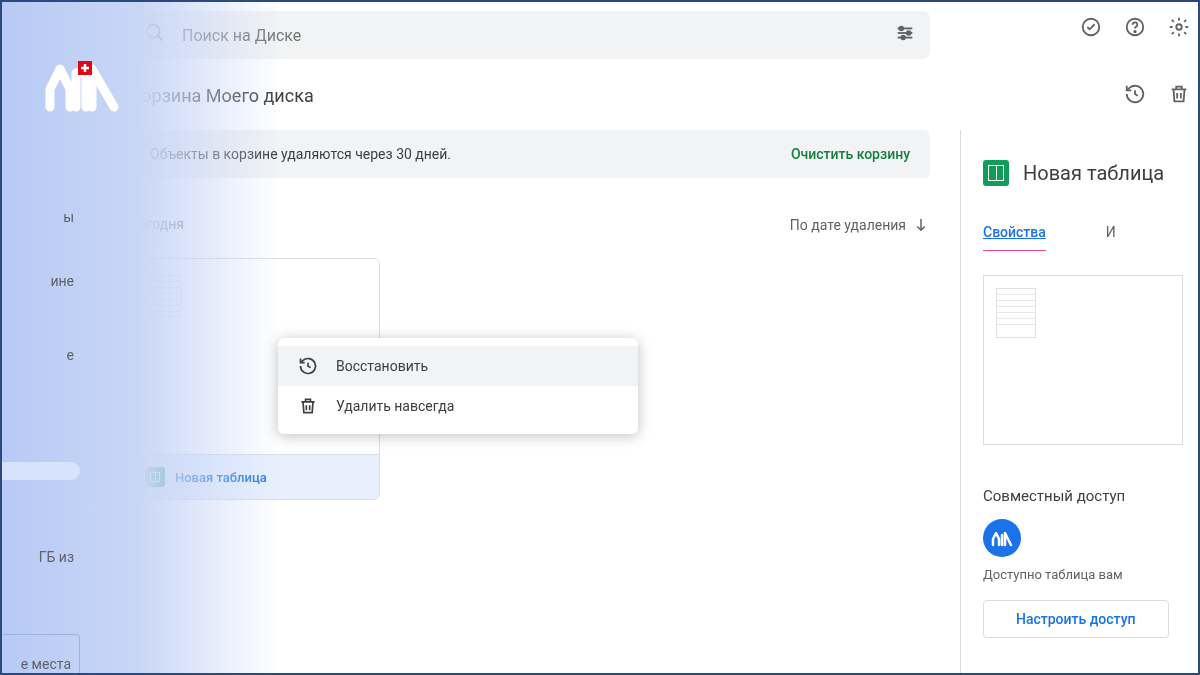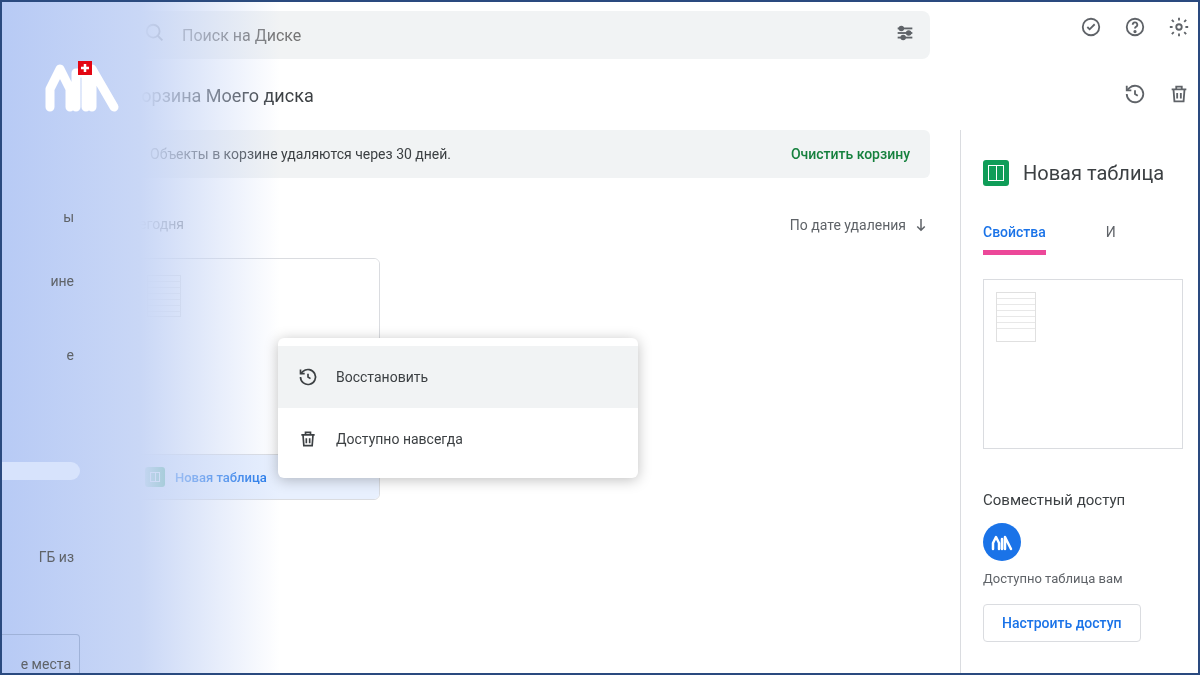--- a/index.html
+++ b/index.html
@@ -143,41 +143,41 @@
   top: 338px; left: 278px;
   width: 360px;
   background: #fff;
   border-radius: 6px;
   box-shadow: 0 2px 14px rgba(0,0,0,0.25);
   padding: 8px 0;
   z-index: 10;
 }
 .menu-item {
   display: flex; align-items: center;
-  padding: 21px 20px;
+  padding: 10px 20px;
   font-size: 14px; color: #3c4043;
   gap: 18px;
 }
 .menu-item.highlight { background: #f1f3f4; }
 
 
 .details-panel {
   position: absolute;
   top: 130px; right: 0; bottom: 0;
   width: 240px;
   border-left: 1px solid #dadce0;
   background: #fff;
   padding-left: 22px;
   z-index: 2;
 }
 .details-header { display: flex; align-items: center; gap: 14px; margin-top: 30px; }
 .details-header .title { font-size: 20px; color: #3c4043; }
 
 .tabs { display: flex; gap: 60px; margin-top: 38px; color: #5f6368; font-size: 14px; }
-.tab.active { color: #1a73e8; font-weight: 500; border-bottom: 5px solid #ec4899; padding-bottom: 10px; }
+.tab.active { color: #1a73e8; font-weight: 500; border-bottom: 1px solid #ec4899; padding-bottom: 10px; text-decoration: underline; }
 .tab.inactive { padding-bottom: 10px; }
 
 .preview-box {
   margin-top: 24px;
   width: 200px;
   border: 1px solid #dadce0;
   height: 170px;
   background: #fff;
   padding: 12px;
 }
@@ -190,21 +190,21 @@
   display: flex; align-items: center; justify-content: center;
   color: #fff; font-weight: 900;
   margin-bottom: 10px;
 }
 .share-sub { font-size: 13px; color: #5f6368; margin-bottom: 18px; }
 .share-btn {
   border: 1px solid #dadce0;
   background: #fff;
   color: #1a73e8;
   font-size: 14px;
-  padding: 10px 18px;
+  padding: 10px 32px;
   border-radius: 4px;
   font-weight: 500;
 }
 
 
 .left-hints {
   position: absolute;
   left: 0; top: 200px;
   width: 80px;
   z-index: 6;
@@ -338,21 +338,21 @@
         <path d="M 3 12 a 9 9 0 1 0 3 -6.7 L 3 8"></path>
         <polyline points="3,3 3,8 8,8"></polyline>
         <path d="M12 8 v4 l3 2"></path>
       </svg>
     <span>Восстановить</span>
   </div>
   <div class="menu-item">
     <svg class="icon" viewBox="0 0 24 24" style="width:20px;height:20px">
         <path d="M4 7h16M9 7V4h6v3M6 7l1 13h10l1-13M10 11v6M14 11v6"></path>
       </svg>
-    <span>Доступно навсегда</span>
+    <span>Удалить навсегда</span>
   </div>
 </div>
 
 <div class="details-panel">
   <div class="details-header">
     <span class="sheets-icon" style="width:26px;height:26px"></span>
     <span class="title">Новая таблица</span>
   </div>
   <div class="tabs">
     <span class="tab active">Свойства</span>

